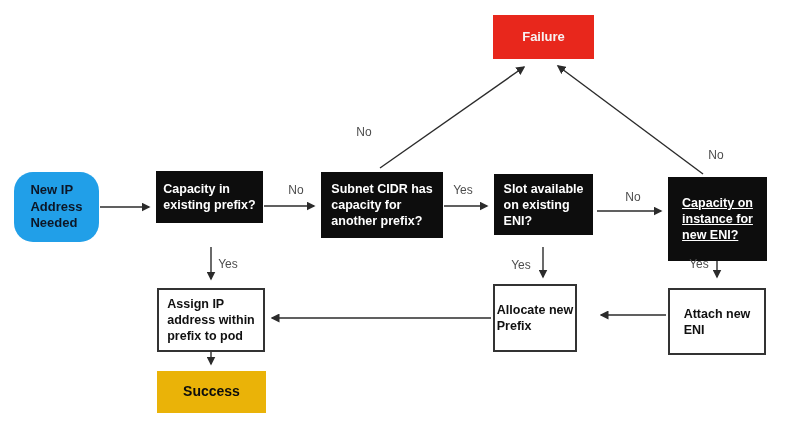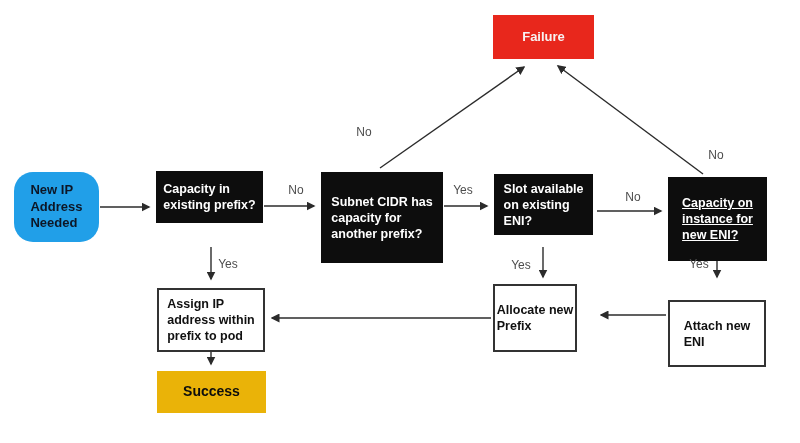--- a/index.html
+++ b/index.html
@@ -21,27 +21,27 @@
   }
   .node-black{background:#0d0d0d;color:#ffffff;font-size:12.5px;}
   .node-white{background:#ffffff;color:#111111;border:2px solid #333333;font-size:12.5px;}
   .node-blue{background:#219fe8;color:#0d1626;font-size:13px;border-radius:19px;}
   .node-red{background:#e8271c;color:#f7f2f2;font-size:13px;}
   .node-green{background:#eab308;color:#0d0d0d;font-size:14px;}
 
   
   .n-start   {left:14px;  top:172px; width:85px;  height:70px;}
   .n-q1      {left:156px; top:171px; width:107px; height:52px;}
-  .n-q2      {left:321px; top:172px; width:122px; height:91px;}
+  .n-q2      {left:321px; top:172px; width:122px; height:66px;}
   .n-q3      {left:494px; top:174px; width:99px;  height:61px;}
   .n-q4      {left:668px; top:177px; width:99px;  height:84px;text-decoration:underline;}
   .n-failure {left:493px; top:15px;  width:101px; height:44px;}
   .n-assign  {left:157px; top:288px; width:108px; height:64px;}
   .n-allocate{left:493px; top:284px; width:84px; height:68px;}
-  .n-attach  {left:668px; top:300px; width:98px;  height:67px;}
+  .n-attach  {left:668px; top:288px; width:98px;  height:67px;}
   .n-success {left:157px; top:371px; width:109px; height:42px;}
 
   .edge-label{
     position:absolute;
     transform:translate(-50%,-50%);
     font-size:12px;
     color:#4d4d4d;
     white-space:nowrap;
   }
   .el-q1-no  {left:296px; top:190px;}

